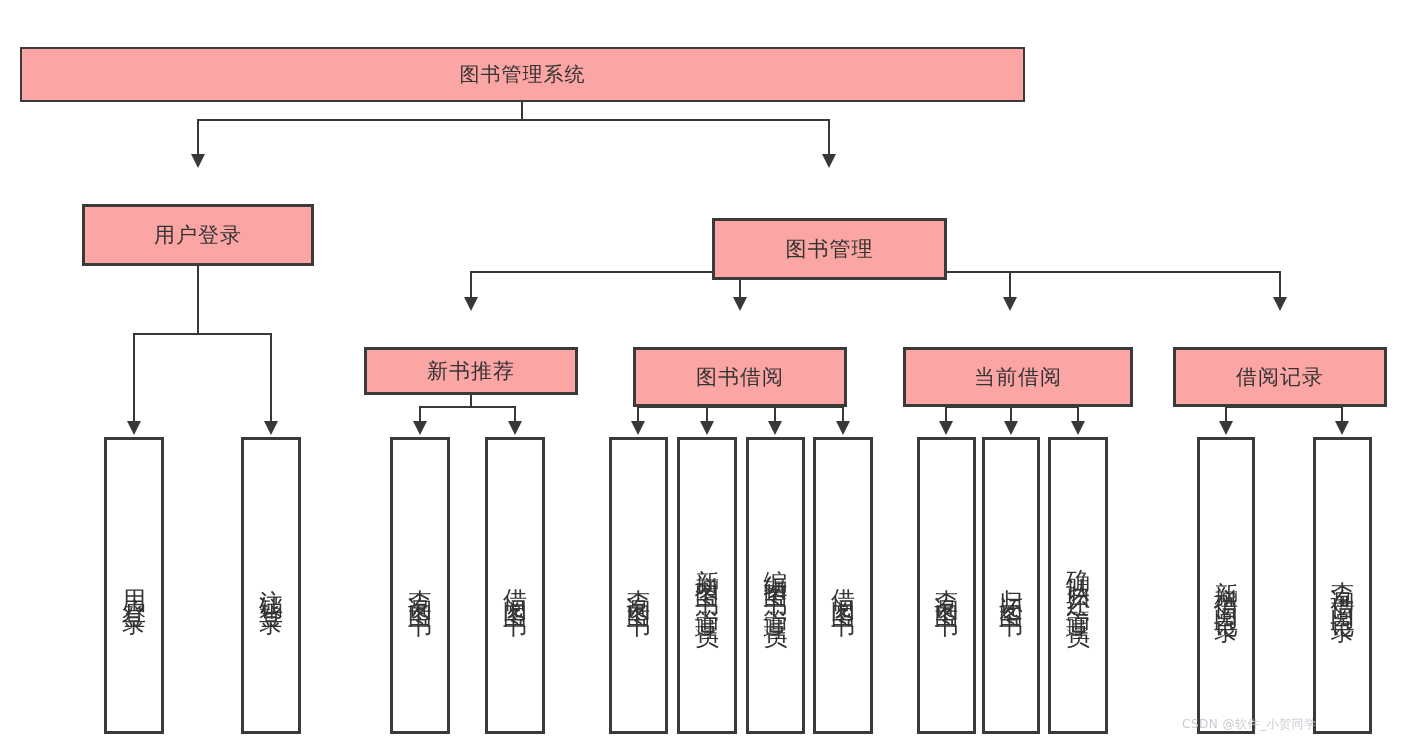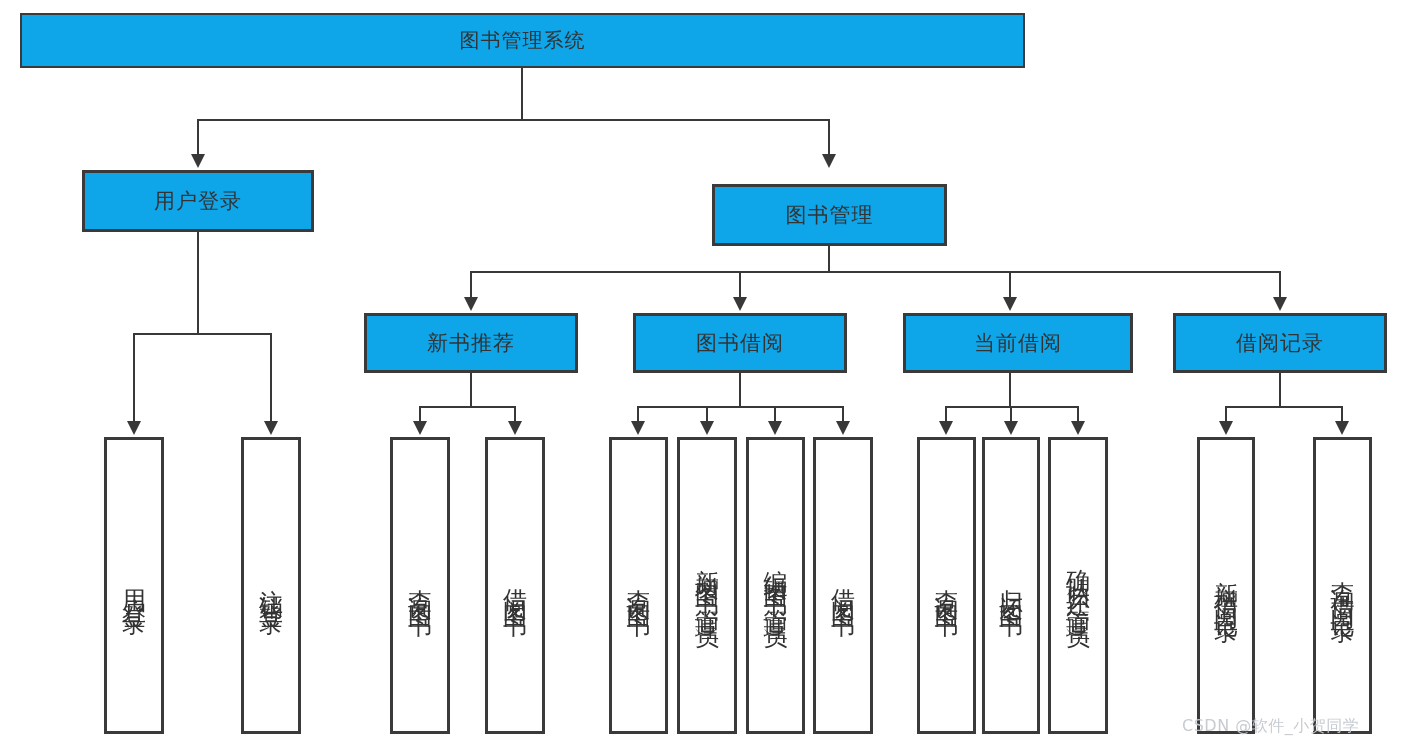--- a/index.html
+++ b/index.html
@@ -8,27 +8,28 @@
     width:1405px; height:747px;
     background:#ffffff;
     font-family:"DejaVu Sans","Liberation Sans",sans-serif;
     color:#333333;
     overflow:hidden;
   }
   svg.wires { position:absolute; left:0; top:0; z-index:0; }
   .hnode {
     position:absolute;
     box-sizing:border-box;
-    background:#0ea5e9;
+    background:#fca5a5;
     border:3px solid #3a3a3a;
     display:flex; align-items:center; justify-content:center;
     font-size:21px;
     letter-spacing:1px;
     z-index:1;
     white-space:nowrap;
+    margin-top:34px;
   }
   .hnode.root { border-width:2px; font-size:20px; }
   .vnode {
     position:absolute;
     box-sizing:border-box;
     top:437px; height:297px;
     background:#ffffff;
     border:3px solid #3a3a3a;
     display:flex; align-items:center; justify-content:center;
     z-index:1;
@@ -38,21 +39,21 @@
     text-orientation:mixed;
     font-size:24px;
     line-height:1;
     letter-spacing:8px;
     max-height:285px;
   }
   .watermark {
     position:absolute;
     left:1182px; top:716px;
     z-index:3;
-    font-size:16px;
+    font-size:12px;
     color:rgba(196,201,207,0.95);
     white-space:nowrap;
     letter-spacing:0.5px;
   }
 </style>
 </head>
 <body>
 
 <div class="stage">
 
@@ -111,21 +112,21 @@
         <path d="M1342 407 V421" marker-end="url(#ah)"></path>
       </g>
     </g>
   </svg>
 
   <div class="hnode root" style="left:20px; top:13px; width:1005px; height:55px;">图书管理系统</div>
 
   <div class="hnode" style="left:82px; top:170px; width:232px; height:62px;">用户登录</div>
   <div class="hnode" style="left:712px; top:184px; width:235px; height:62px;">图书管理</div>
 
-  <div class="hnode" style="left:364px; top:313px; width:214px; height:60px;">新书推荐</div>
+  <div class="hnode" style="left:364px; top:313px; width:214px; height:48px;">新书推荐</div>
   <div class="hnode" style="left:633px; top:313px; width:214px; height:60px;">图书借阅</div>
   <div class="hnode" style="left:903px; top:313px; width:230px; height:60px;">当前借阅</div>
   <div class="hnode" style="left:1173px; top:313px; width:214px; height:60px;">借阅记录</div>
 
   <div class="vnode" style="left:104px; width:60px;">
     <span class="vlabel">用户登录</span>
   </div>
   <div class="vnode" style="left:241px; width:60px;">
     <span class="vlabel">注销登录</span>
   </div>

